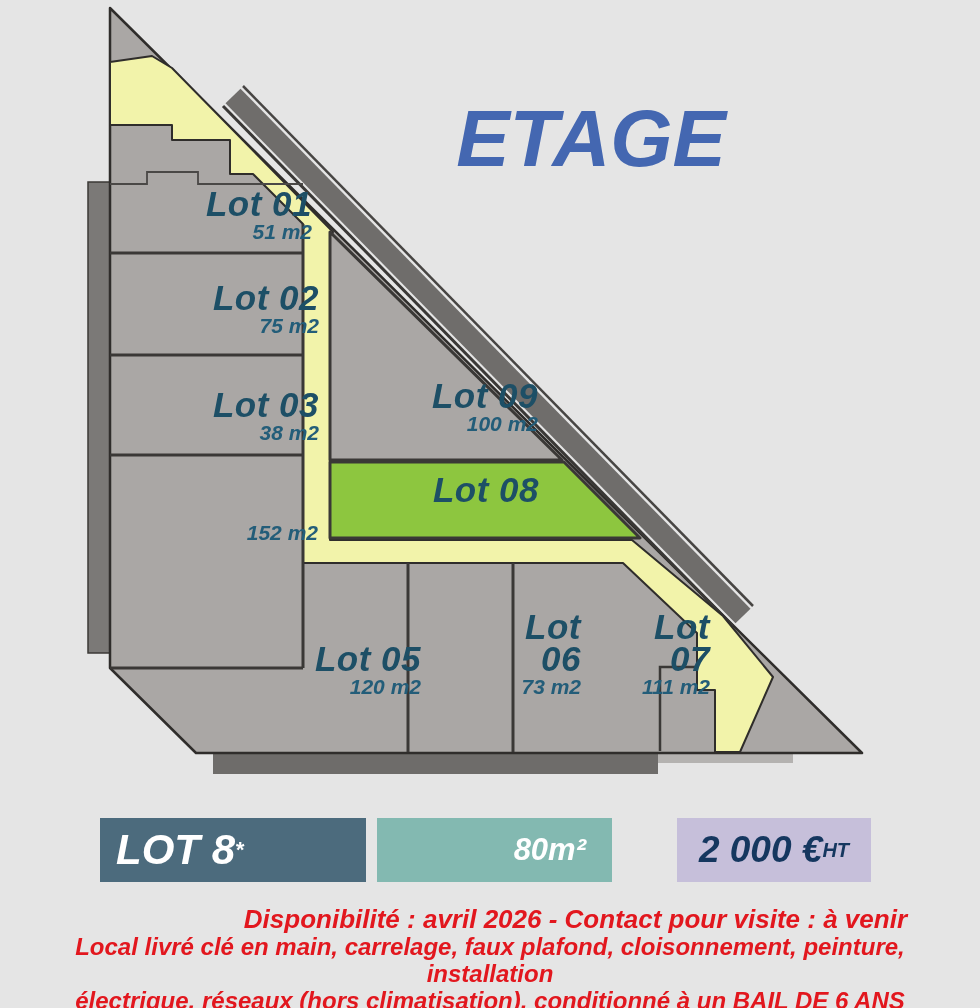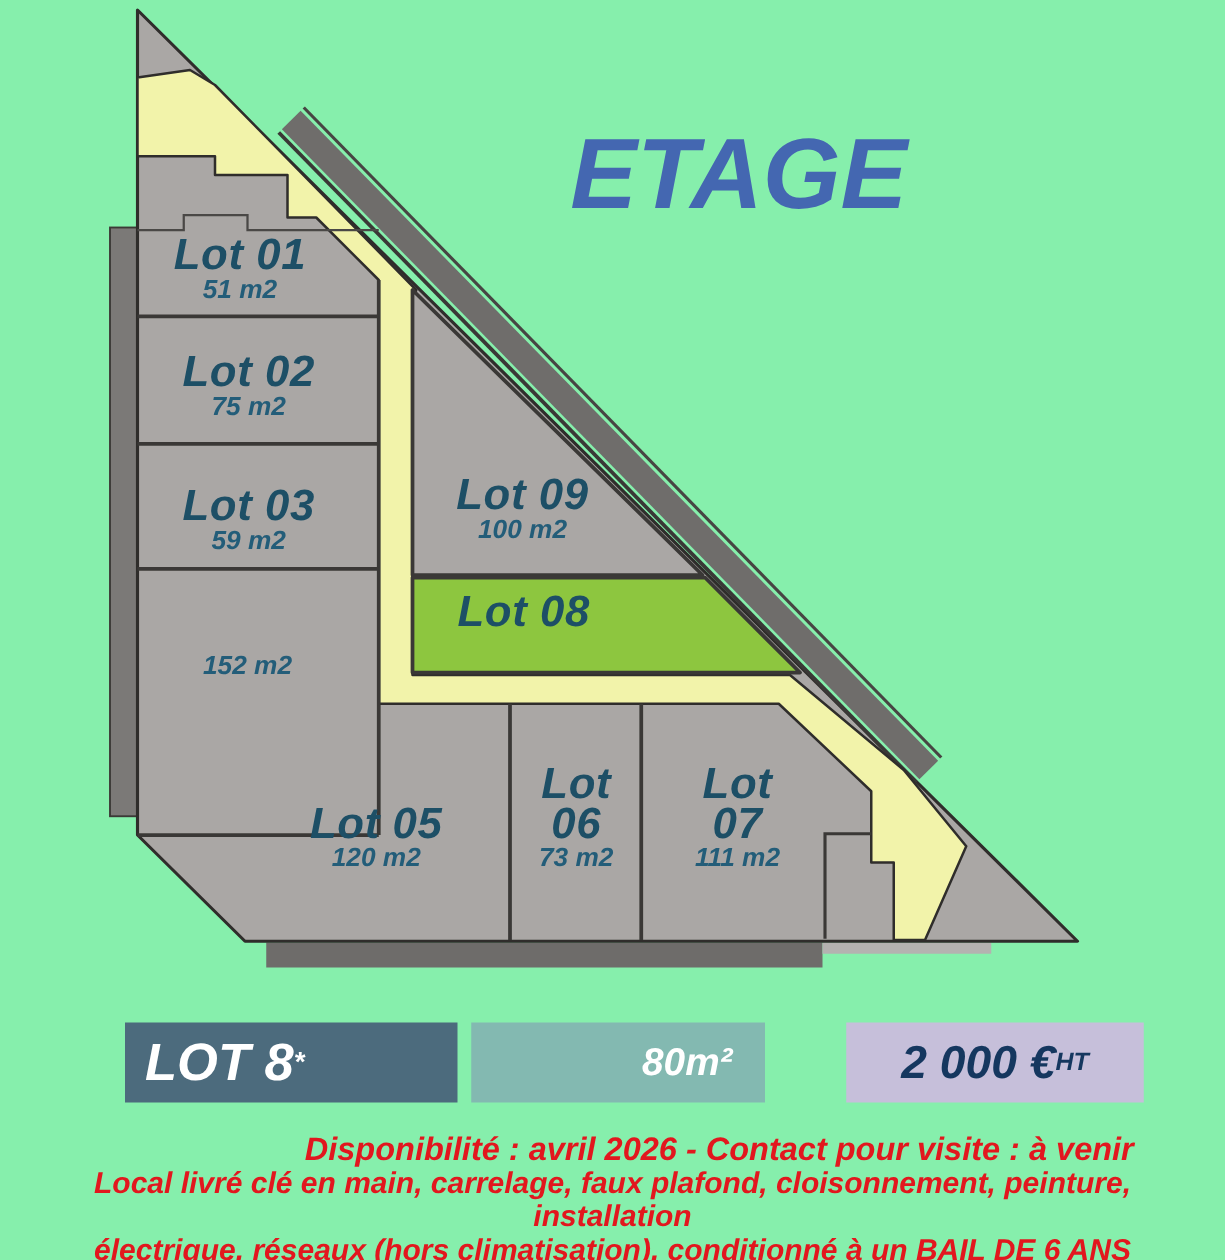--- a/index.html
+++ b/index.html
@@ -1,45 +1,45 @@
 <!DOCTYPE html>
 <html><head>
 <meta charset="utf-8">
 <style>
   html,body{margin:0;padding:0;background:#ffffff;}
   #stage{
-    position:relative;width:980px;height:1008px;background:#86efac;overflow:hidden;
+    position:relative;width:980px;height:1008px;background:#e5e5e5;overflow:hidden;
     font-family:"Liberation Sans", sans-serif;
   }
   #plan-svg{position:absolute;left:0;top:0;}
   .abs{position:absolute;}
   
   .floor-title{
     left:591px;top:139px;transform:translate(-50%,-50%);
     font-size:80px;font-weight:bold;font-style:italic;color:#4467b1;
     white-space:nowrap;letter-spacing:0px;
   }
   
   .lot-label{
-    position:absolute;width:240px;margin-left:-120px;text-align:center;
+    position:absolute;width:240px;margin-left:-120px;text-align:right;
     color:#1d4f66;font-style:italic;font-weight:bold;pointer-events:none;
   }
   .lot-label .nm{font-size:35px;line-height:32px;letter-spacing:.5px;}
   .lot-label .nm2{font-size:35px;line-height:32px;letter-spacing:.5px;}
   .lot-label .nm2:empty{display:none;}
   .lot-label .ar{font-size:21px;line-height:24px;color:#235d79;}
   
   .legend-box{position:absolute;top:818px;height:64px;display:flex;align-items:center;
     font-style:italic;font-weight:bold;box-sizing:border-box;}
   .legend-lot{left:100px;width:266px;background:#4c6b7d;color:#ffffff;
     font-size:42px;padding-left:16px;}
   .legend-lot sup{font-size:22px;vertical-align:18px;}
   .legend-area{left:377px;width:235px;background:#83b9b1;color:#ffffff;
     font-size:31px;justify-content:flex-end;padding-right:26px;}
-  .legend-price{left:677px;width:238px;background:#c6bfda;color:#15375f;
+  .legend-price{left:677px;width:194px;background:#c6bfda;color:#15375f;
     font-size:37px;justify-content:center;}
   .legend-price sup{font-size:20px;vertical-align:14px;}
   
   .notes{left:35px;top:905px;width:910px;color:#e2171e;font-style:italic;font-weight:bold;}
   .notes .n1{text-align:right;padding-right:38px;font-size:26px;line-height:28px;}
   .notes .n2,.notes .n3{text-align:center;font-size:24px;line-height:27px;}
 </style>
 </head>
 <body>
 
@@ -90,21 +90,21 @@
     <div class="ar">51 m2</div>
   </div>
   <div class="lot-label" style="left:199px;top:282px">
     <div class="nm">Lot 02</div>
 
     <div class="ar">75 m2</div>
   </div>
   <div class="lot-label" style="left:199px;top:389px">
     <div class="nm">Lot 03</div>
 
-    <div class="ar">59 m2</div>
+    <div class="ar">38 m2</div>
   </div>
   <div class="lot-label" style="left:198px;top:521px">
 
     <div class="ar">152 m2</div>
   </div>
   <div class="lot-label" style="left:301px;top:643px">
     <div class="nm">Lot 05</div>
 
     <div class="ar">120 m2</div>
   </div>

